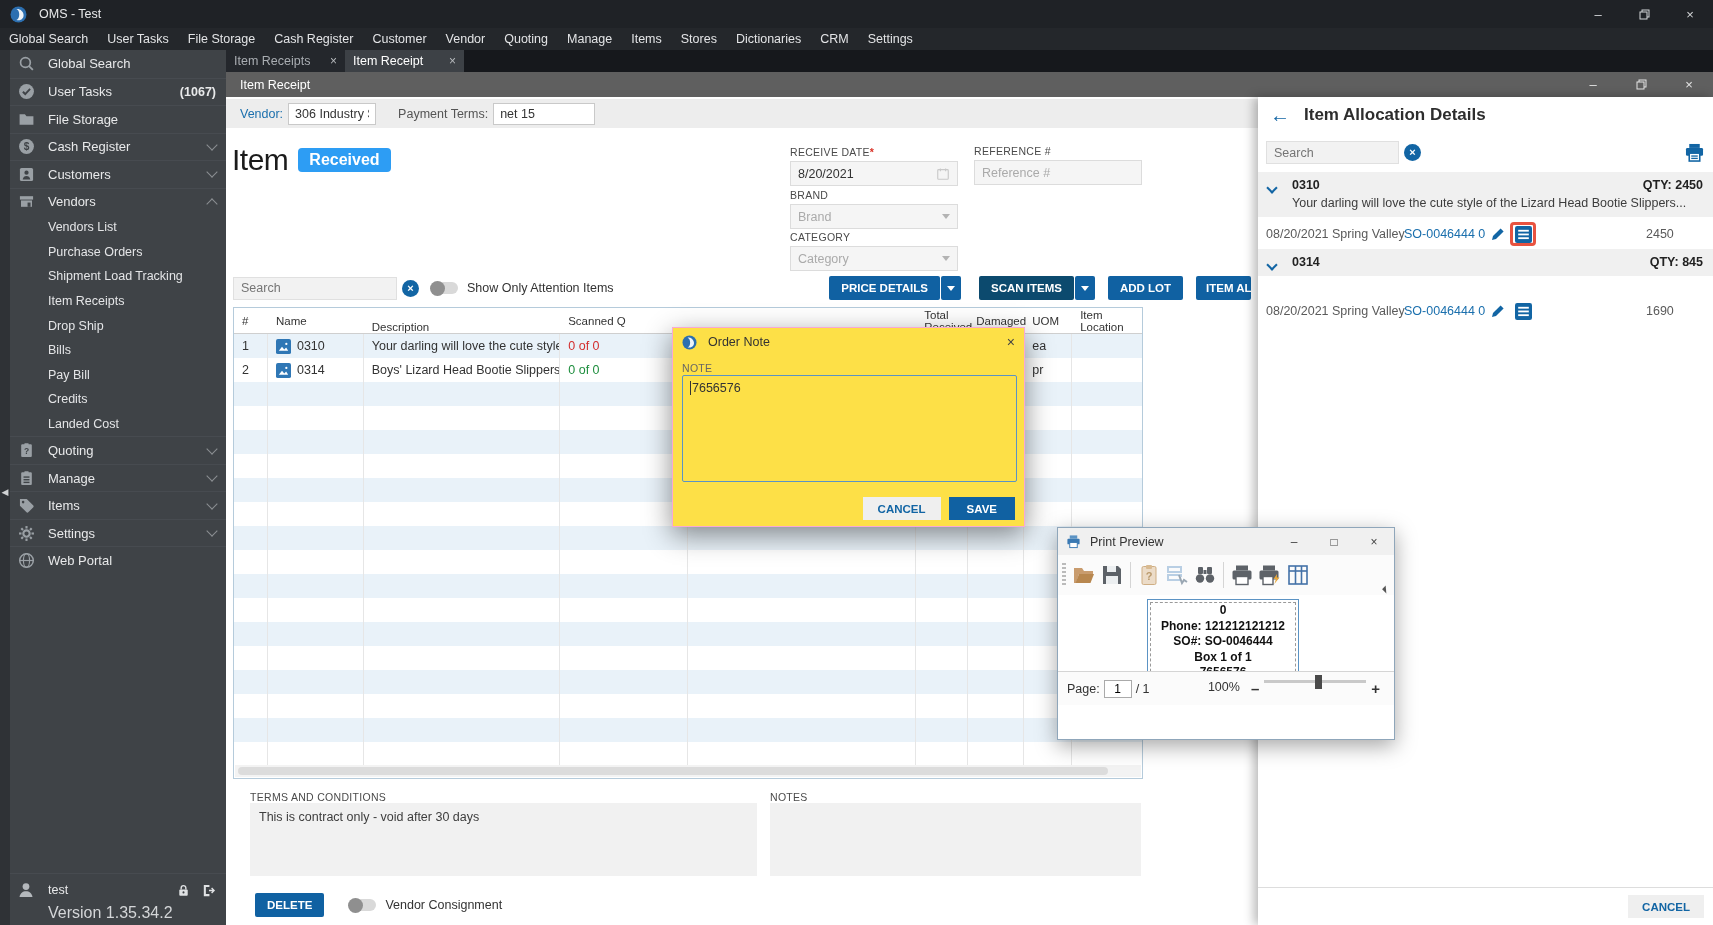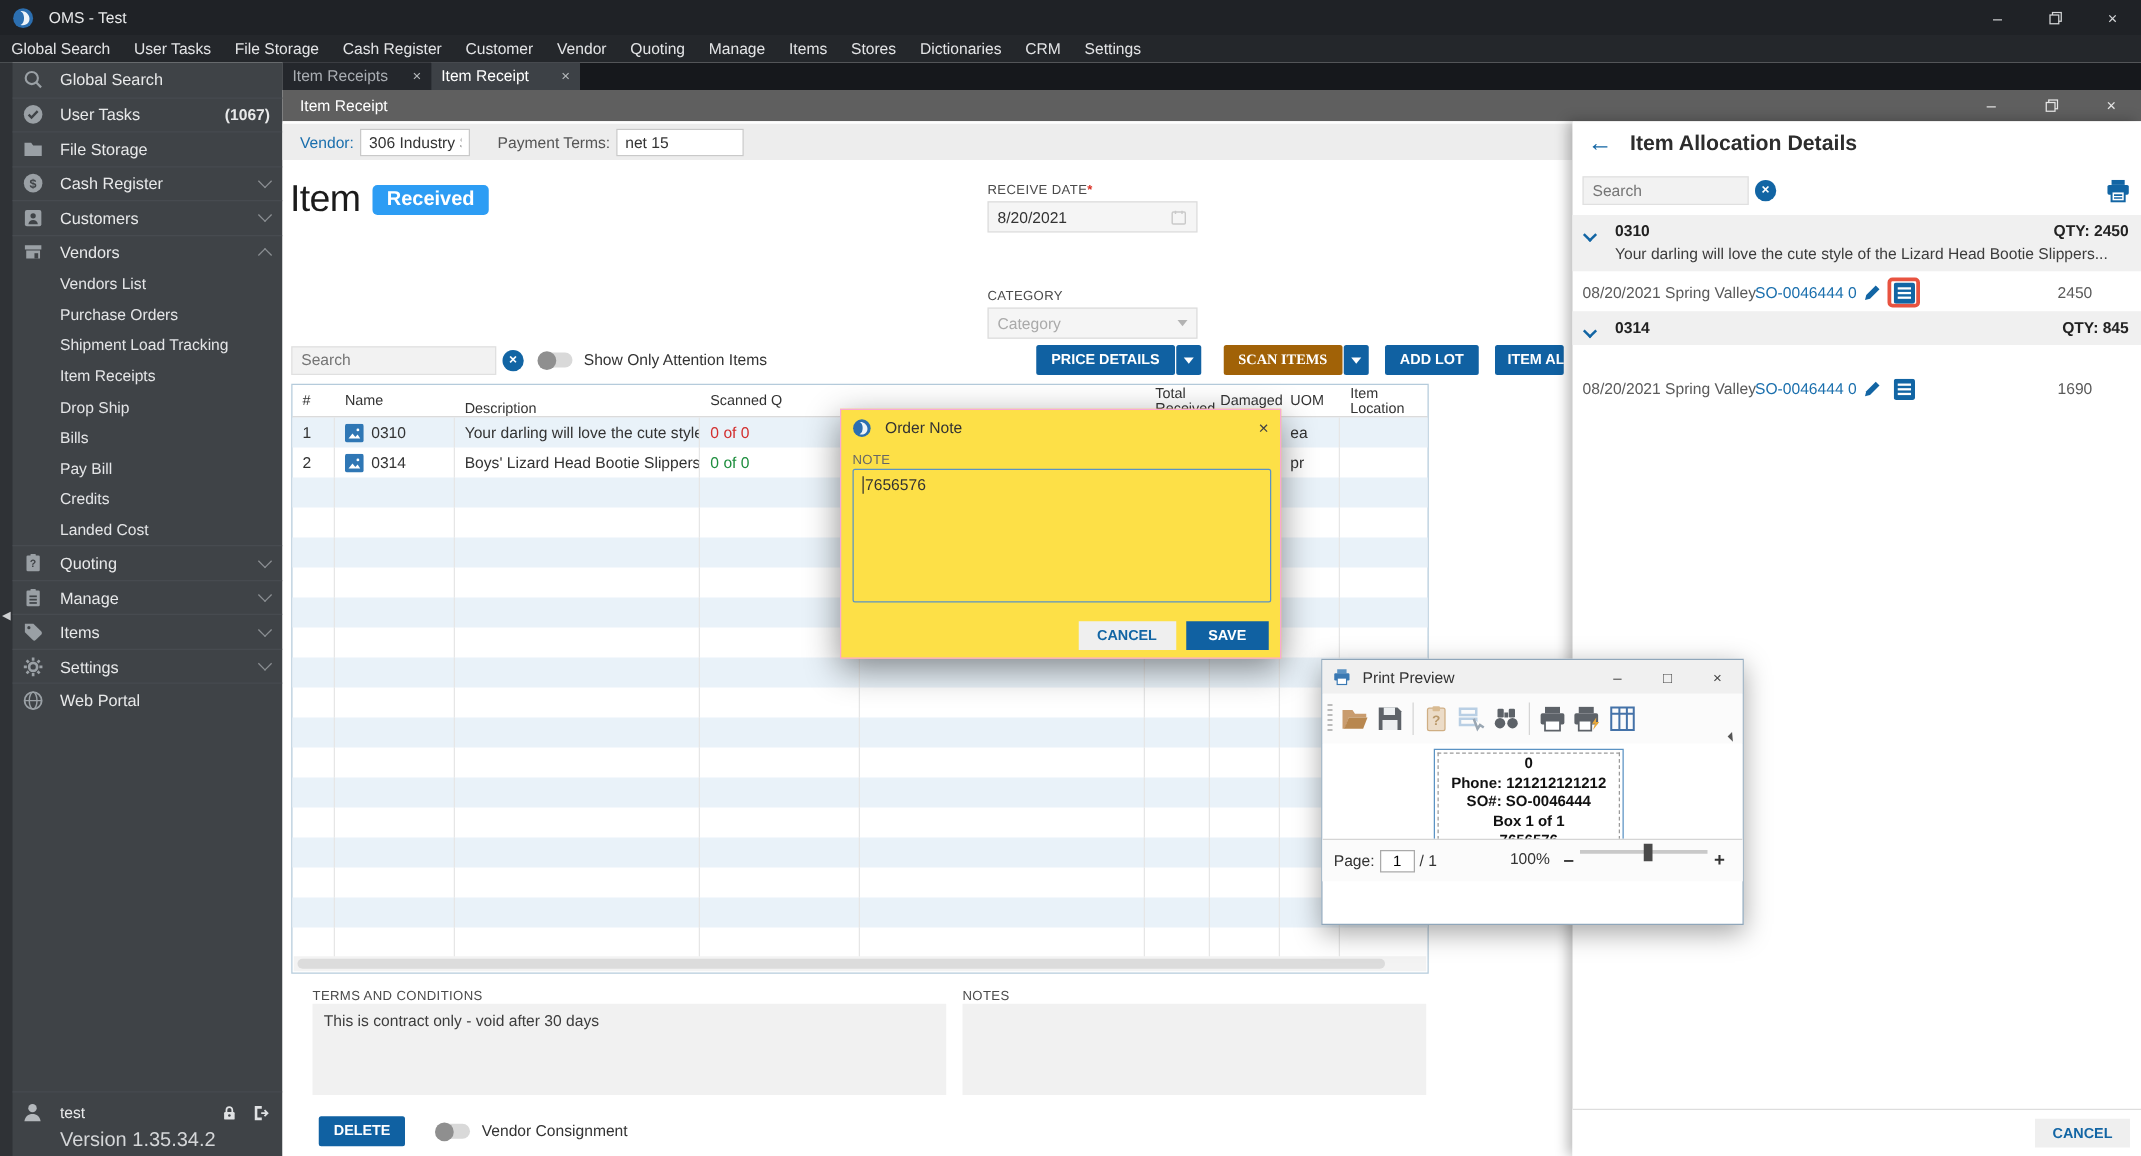--- a/index.html
+++ b/index.html
@@ -62,21 +62,21 @@
   .fld .fbox.ph { color:#aaa; }
   .fld .fbox .cal { margin-left:auto; width:14px; height:14px; }
   .fld .fbox .dd { margin-left:auto; width:0; height:0; border-left:4.5px solid transparent; border-right:4.5px solid transparent; border-top:5px solid #b3b3b3; }
   .search-row { position:absolute; left:7px; top:179px; width:1018px; height:24px; display:flex; align-items:center; }
   .inp-search { width:164px; height:23px; background:#f2f2f2; border:1px solid #e0e0e0; padding:0 7px; font-size:12.5px; color:#333; font-family:inherit; }
   .x-circle { width:17px; height:17px; border-radius:50%; background:#1265a4; color:#fff; font-size:11px; line-height:16px; text-align:center; font-weight:bold; margin-left:5px; flex:0 0 auto; }
   .toggle { width:27px; height:12px; border-radius:6px; background:#d9d9d9; position:relative; margin-left:12px; flex:0 0 auto; }
   .toggle .knob { position:absolute; left:-1px; top:-1.5px; width:15px; height:15px; border-radius:50%; background:#8f8f8f; }
   .tog-lbl { margin-left:9px; color:#333; }
   .btn-blue { background:#1061a2; color:#fff; font-weight:bold; font-size:11.5px; border:none; height:24px; border-radius:2px; padding:0 12px; font-family:inherit; white-space:nowrap; }
-  .btn-gray { background:#a16207;font-family:Liberation Serif, serif; }
+  .btn-gray { background:#0c4a6e; }
   .split { display:flex; gap:1px; margin-left:5px; }
   .split .arrow { width:20px; padding:0; display:flex; align-items:center; justify-content:center; }
   .caret-dn { width:0; height:0; border-left:4px solid transparent; border-right:4px solid transparent; border-top:5px solid #fff; }
   .btns { margin-left:auto; display:flex; align-items:center; }
   .btns .gap { width:13px; }
 
   
   .grid { position:absolute; left:7px; top:210px; width:910px; height:472px; border:1px solid #b5cbdb; background:#fff; }
   .g-head { display:flex; height:26px; border-bottom:1px solid #cfcfcf; align-items:stretch; }
   .g-head .hc { font-size:11.5px; line-height:12.5px; color:#333; padding:1px 4px 0 8px; display:flex; align-items:center; }
@@ -410,20 +410,33 @@
         <span>8/20/2021</span>
         <span class="cal">
           <svg viewBox="0 0 16 16">
               <rect x="2" y="3" width="12" height="11" rx="1" fill="none" stroke="#c9c9c9" stroke-width="1.3"></rect>
               <line x1="5" y1="1.8" x2="5" y2="4.8" stroke="#c9c9c9" stroke-width="1.3"></line>
               <line x1="11" y1="1.8" x2="11" y2="4.8" stroke="#c9c9c9" stroke-width="1.3"></line>
             </svg>
         </span>
       </div>
     </div>
+    <div class="fld" style="left:748px; top:48px;">
+      <div class="flabel">REFERENCE #</div>
+      <div class="fbox ph">
+          <span>Reference #</span>
+        </div>
+    </div>
+    <div class="fld" style="left:564px; top:92px;">
+      <div class="flabel">BRAND</div>
+      <div class="fbox ph">
+          <span>Brand</span>
+          <span class="dd"></span>
+        </div>
+    </div>
     <div class="fld" style="left:564px; top:134px;">
       <div class="flabel">CATEGORY</div>
       <div class="fbox ph">
           <span>Category</span>
           <span class="dd"></span>
         </div>
     </div>
 
     <div class="search-row">
       <input class="inp-search" placeholder="Search" style="">

